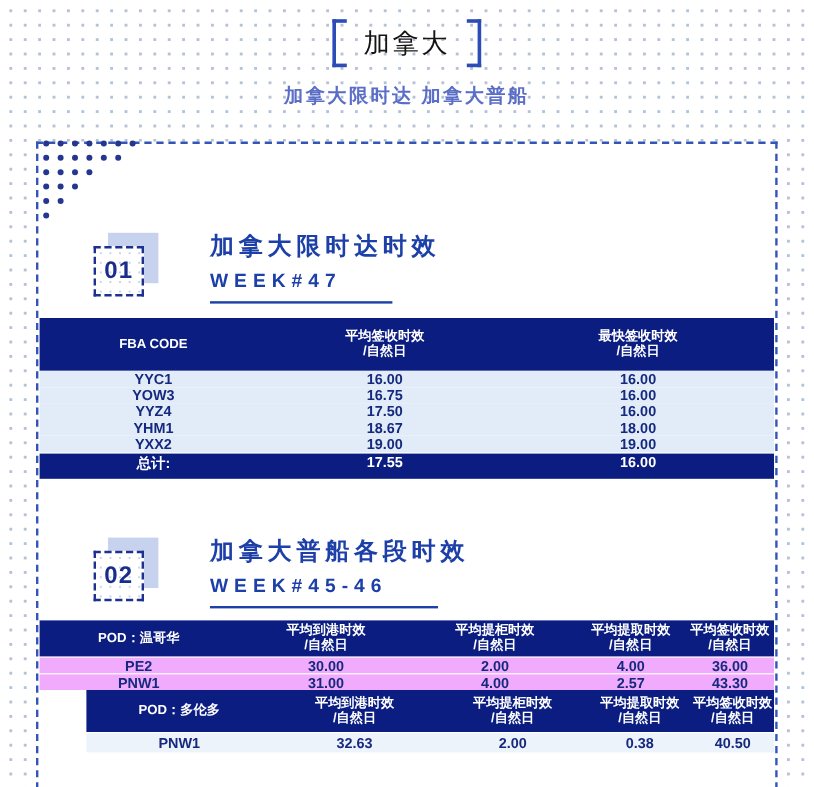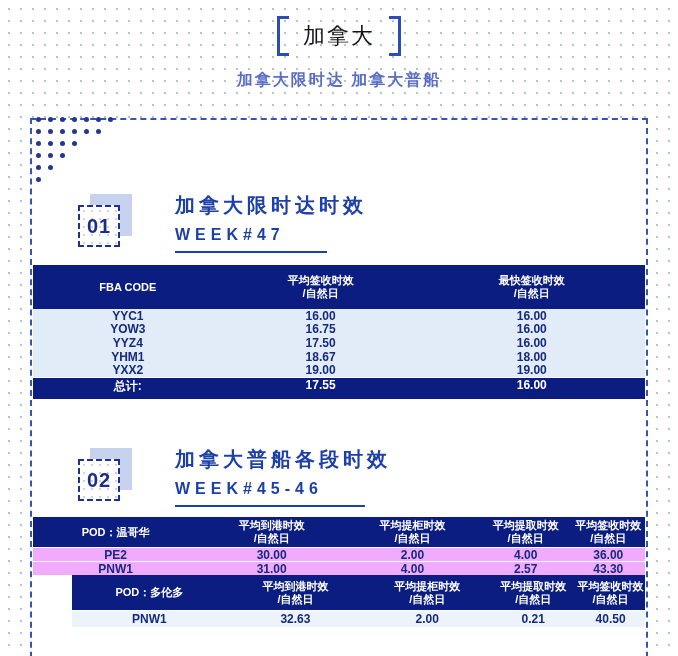--- a/index.html
+++ b/index.html
@@ -257,19 +257,19 @@
           </div>
         <div class="th t2c4">
             <div>平均签收时效</div>
             <div>/自然日</div>
           </div>
       </div>
       <div class="trow">
         <div class="td t2c0">PNW1</div>
         <div class="td t2c1">32.63</div>
         <div class="td t2c2">2.00</div>
-        <div class="td t2c3">0.21</div>
+        <div class="td t2c3">0.38</div>
         <div class="td t2c4">40.50</div>
       </div>
     </div>
 
   </div>
 </div>
 
 </body></html>

